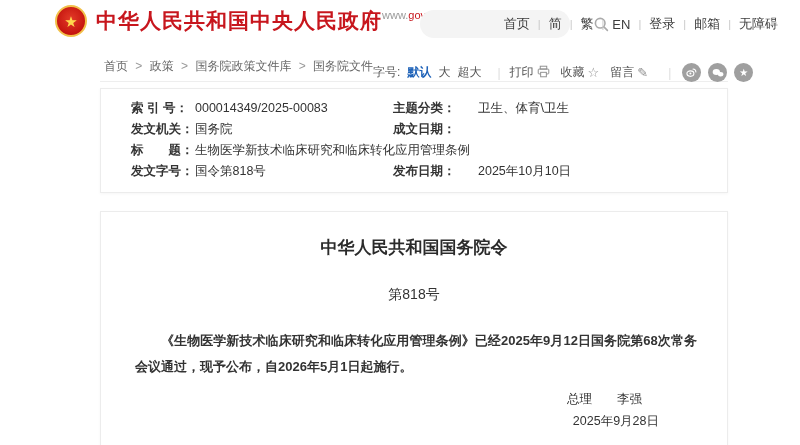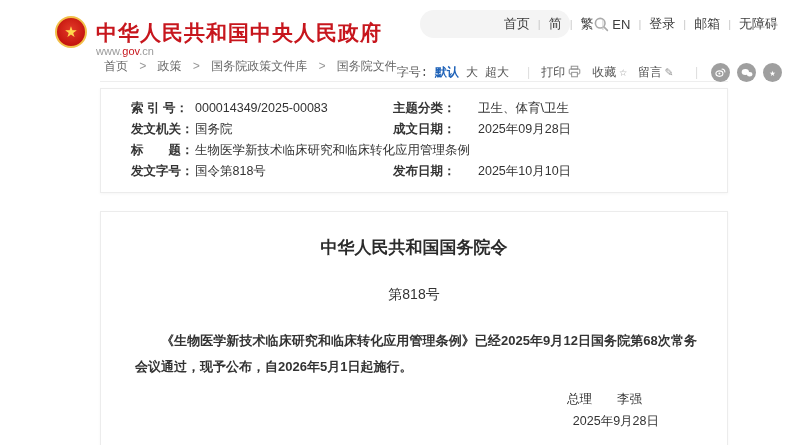--- a/index.html
+++ b/index.html
@@ -16,21 +16,21 @@
     position: absolute; left: 55px; top: 5px;
     display: flex; align-items: center; gap: 9px; cursor: pointer;
   }
   .emblem {
     width: 32px; height: 32px; border-radius: 50%;
     background: radial-gradient(circle at 50% 42%, #e23a28 0%, #c5150f 70%);
     border: 2px solid #f2c04a;
     display: flex; align-items: center; justify-content: center;
     color: #ffd84d; font-size: 15px; line-height: 1;
   }
-  .site-text { display: flex; flex-direction: column; margin-top: 16px; }
+  .site-text { display: flex; flex-direction: row; }
   .site-title {
     color: #c7161d; font-size: 21px; font-weight: bold; letter-spacing: 1px;
     line-height: 24px; white-space: nowrap;
   }
   .site-url { font-size: 11px; color: #9a9a9a; line-height: 13px; }
   .site-url .red { color: #c7161d; }
 
   .search-pill {
     position: absolute; left: 420px; top: 10px;
     width: 150px; height: 28px;
@@ -50,21 +50,21 @@
   }
   .top-nav a { color: #3c3c3c; text-decoration: none; cursor: pointer; }
   .top-nav .pipe { color: #c9c9c9; margin: 0 8px; font-size: 11px; }
 
   
   .content { width: 628px; margin-left: 100px; }
 
   .crumb-row {
     display: flex; align-items: center; justify-content: space-between;
     height: 26px; margin-top: 8px;
-    border-bottom: 1px solid #eeeeee; padding-bottom: 4px; font-family: Liberation Mono, monospace;
+    border-bottom: 1px solid #eeeeee; padding-bottom: 4px;
   }
   .breadcrumb { font-size: 12px; color: #666; white-space: nowrap; margin-left: 4px; }
   .breadcrumb span { cursor: pointer; }
   .breadcrumb .sep { color: #999; margin: 0 4px; cursor: default; }
 
   .toolbar { display: flex; align-items: center; font-size: 12px; color: #555; white-space: nowrap; margin-top: 12px; }
   .toolbar .blue { color: #1e62b8; font-weight: bold; }
   .toolbar .opt { margin-right: 7px; cursor: pointer; }
   .toolbar .vsep { color: #ddd; margin: 0 9px; }
   .toolbar .act { display: inline-flex; align-items: center; gap: 3px; margin-right: 11px; cursor: pointer; color: #555; }
@@ -221,21 +221,20 @@
     <div class="meta-row">
       <span class="lbl">索 引 号：</span>
       <span class="val">000014349/2025-00083</span>
       <span class="lbl">主题分类：</span>
       <span class="val">卫生、体育\卫生</span>
     </div>
     <div class="meta-row">
       <span class="lbl">发文机关：</span>
       <span class="val">国务院</span>
       <span class="lbl">成文日期：</span>
-      <span class="val">2025年09月28日</span>
     </div>
     <div class="meta-row">
       <span class="lbl">标　　题：</span>
       <span class="val wide">生物医学新技术临床研究和临床转化应用管理条例</span>
     </div>
     <div class="meta-row">
       <span class="lbl">发文字号：</span>
       <span class="val">国令第818号</span>
       <span class="lbl">发布日期：</span>
       <span class="val">2025年10月10日</span>

